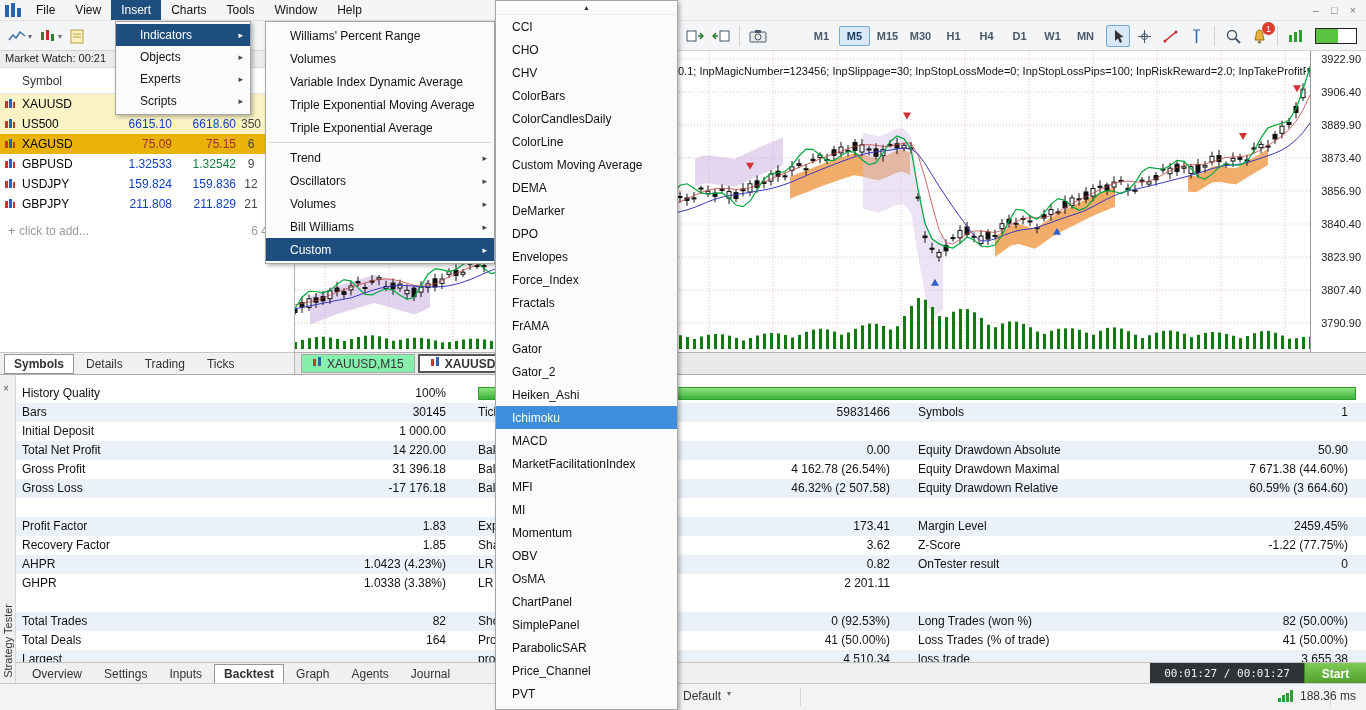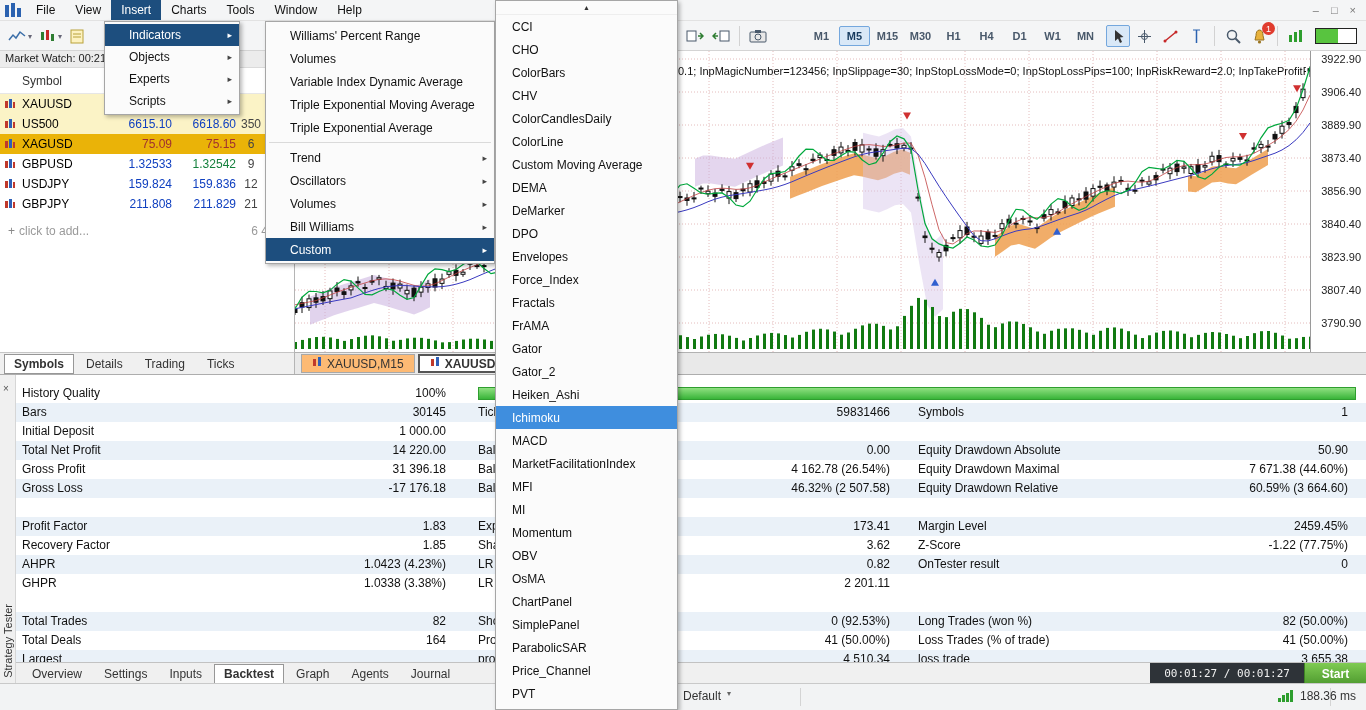--- a/index.html
+++ b/index.html
@@ -50,21 +50,21 @@
 .tab{padding:2px 9px;margin-right:2px;color:#333;border:1px solid transparent}
 .tab.active{background:#fff;border-color:#979797;font-weight:bold}
 
 
 .chart-area{position:absolute;left:295px;top:51px;width:1071px;height:301px;background:#fff;z-index:1}
 #chart-svg{position:absolute;left:0;top:0}
 .chart-params{position:absolute;left:383px;top:14px;width:628px;font-size:11px;color:#111;white-space:nowrap;overflow:hidden}
 .price-scale{position:absolute;right:0;top:0;width:56px;height:301px;background:#fff;border-left:1px solid #9a9a9a}
 .price-label{position:absolute;right:5px;font-size:11px;color:#222;white-space:nowrap}
 .chart-tabs{position:absolute;left:295px;top:352px;width:1071px;height:22px;background:#e9e9e9;border-top:1px solid #b2b2b2;display:flex;align-items:center;padding-left:6px;z-index:2}
-.chart-tab{display:flex;align-items:center;gap:5px;padding:1px 10px;margin-right:3px;background:#fdba74;border:1px solid #a8a8a8;color:#333;height:19px}
+.chart-tab{display:flex;align-items:center;gap:5px;padding:1px 10px;margin-right:3px;background:#86efac;border:1px solid #a8a8a8;color:#333;height:19px}
 .chart-tab.active{background:#fff;border:2px solid #555;font-weight:bold}
 
 
 .tester{position:absolute;left:0;top:374px;width:1366px;height:309px;background:#fff;border-top:1px solid #adadad;z-index:2}
 .tester-strip{position:absolute;left:0;top:0;width:16px;height:309px;background:#f0f0f0;border-right:1px solid #d6d6d6}
 .tester-close{position:absolute;left:3px;top:8px;font-size:10px;color:#555;cursor:default}
 .vlabel{position:absolute;bottom:6px;left:2px;writing-mode:vertical-rl;transform:rotate(180deg);font-size:11px;color:#333;white-space:nowrap}
 #tester-rows{position:absolute;left:0;top:0;width:1366px;height:287px;overflow:hidden}
 .t-row{position:absolute;left:16px;width:1350px;height:19px}
 .t-row.shade{background:#eaf1f8}
@@ -82,21 +82,21 @@
 
 
 .statusbar{position:absolute;left:0;top:683px;width:1366px;height:27px;background:#f2f3f4;border-top:1px solid #c9c9c9;color:#333;z-index:2}
 .sb-profile{position:absolute;left:683px;top:5px;display:flex;align-items:flex-start;gap:6px}
 .sb-sep{position:absolute;top:4px;width:1px;height:18px;background:#d4d4d4}
 .sb-right{position:absolute;right:10px;top:5px;display:flex;align-items:center;gap:6px}
 .caret{font-size:8px;color:#666}
 
 
 .menu-pop{position:absolute;background:#fbfbfb;border:1px solid #a6a6a6;box-shadow:2px 2px 4px rgba(0,0,0,.28);z-index:60}
-#insert-menu{left:104px;top:21px;width:136px;padding:2px 0}
+#insert-menu{left:115px;top:21px;width:136px;padding:2px 0}
 #insert-sub{left:265px;top:21px;width:230px;padding:2px 0}
 #custom-menu{left:495px;top:0;width:183px;height:710px;overflow:hidden}
 .pm-item{height:23px;display:flex;align-items:center;padding:0 10px 0 24px;color:#111;position:relative;white-space:nowrap}
 .pm-item.h22{height:22px}
 .pm-item.cm{padding-left:16px}
 .pm-item .arrow{position:absolute;right:7px;font-size:9px;color:#444}
 .pm-item.dark{background:#1d4e7e;color:#fff}
 .pm-item.dark .arrow{color:#fff}
 .pm-item.blue{background:#3f8ede;color:#fff}
 .pm-sep{height:1px;background:#dadada;margin:3px 3px}
@@ -997,22 +997,22 @@
       <div class="pm-item">Oscillators<span class="arrow">▸</span></div>
       <div class="pm-item">Volumes<span class="arrow">▸</span></div>
       <div class="pm-item">Bill Williams<span class="arrow">▸</span></div>
       <div class="pm-item dark">Custom<span class="arrow">▸</span></div>
     </div>
   <div id="custom-menu" class="menu-pop">
     <div class="scroll-arrow">▲</div>
     <div id="custom-items">
         <div class="pm-item cm">CCI</div>
         <div class="pm-item cm">CHO</div>
+        <div class="pm-item cm">CHV</div>
         <div class="pm-item cm">ColorBars</div>
-        <div class="pm-item cm">CHV</div>
         <div class="pm-item cm">ColorCandlesDaily</div>
         <div class="pm-item cm">ColorLine</div>
         <div class="pm-item cm">Custom Moving Average</div>
         <div class="pm-item cm">DEMA</div>
         <div class="pm-item cm">DeMarker</div>
         <div class="pm-item cm">DPO</div>
         <div class="pm-item cm">Envelopes</div>
         <div class="pm-item cm">Force_Index</div>
         <div class="pm-item cm">Fractals</div>
         <div class="pm-item cm">FrAMA</div>

